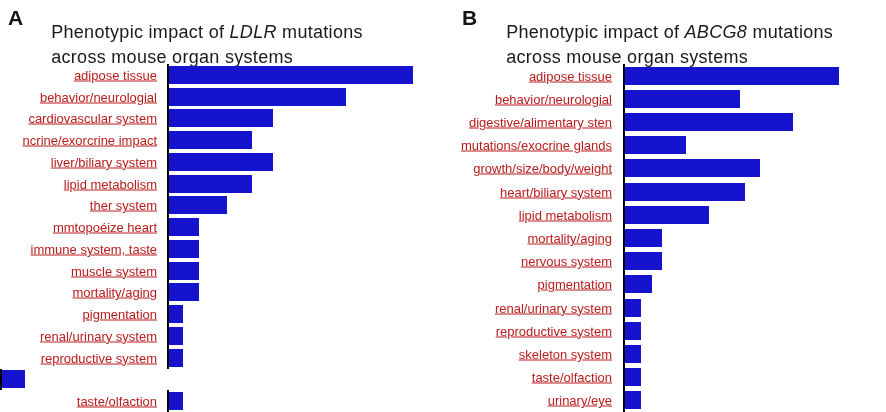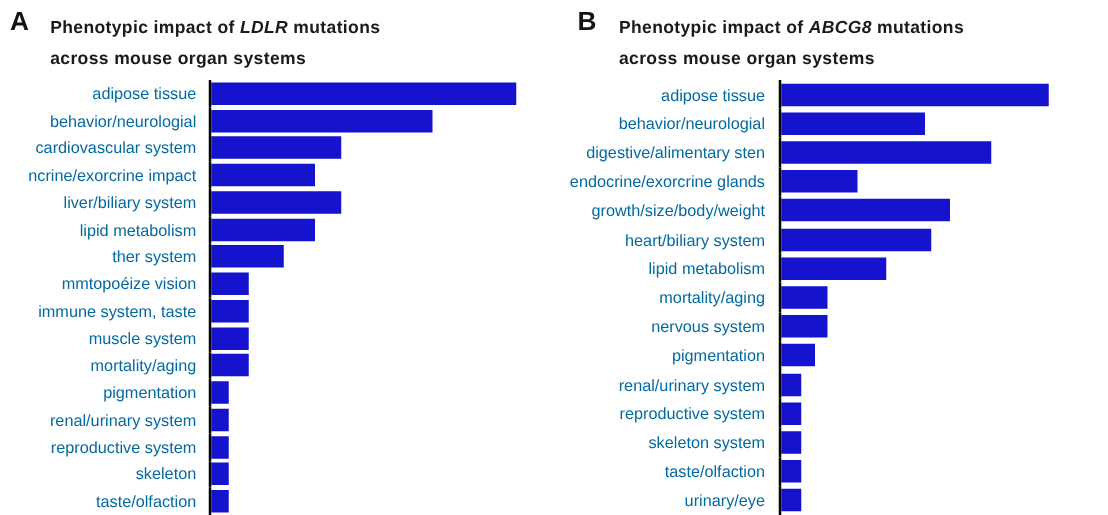--- a/index.html
+++ b/index.html
@@ -25,23 +25,23 @@
   .panel-a .panel-header { left: 8px; gap: 13px; }
   .panel-b .panel-header { left: 19px; gap: 14px; }
 
   .panel-letter {
     font-size: 21px;
     font-weight: 700;
     line-height: 25px;
     color: #141414;
   }
   .panel-title {
-    margin: 4px;
-    font-size: 14px;
-    font-weight: 700;
+    margin: 15px;
+    font-size: 18px;
+    font-weight: 400;
     line-height: 25px;
     letter-spacing: 0.3px;
     color: #1a1a1a;
     white-space: nowrap;
   }
   .panel-title .gene { font-style: italic; }
 
   .chart {
     position: absolute;
     top: 64px;
@@ -54,21 +54,22 @@
   .row { display: flex; flex: 1 1 0; min-height: 0; align-items: stretch; }
   .cat-label { position: relative; height: 100%; }
   .panel-a .cat-label { flex: 0 0 167px; }
   .panel-b .cat-label { flex: 0 0 180px; }
   .cat-label span {
     position: absolute;
     top: 50%;
     transform: translateY(-50%);
     font-size: 13px;
     white-space: nowrap;
-    color: #0369a1;
+    color: #b91c1c;
+    text-decoration: underline;
   }
   .panel-a .cat-label span { right: 10px; }
   .panel-b .cat-label span { right: 11px; }
 
   .bar-area {
     flex: 1 1 auto;
     height: 100%;
     border-left: 2px solid #000;
     display: flex;
     align-items: center;
@@ -140,21 +141,21 @@
         <div class="row">
           <div class="cat-label">
             <span>ther system</span>
           </div>
           <div class="bar-area" style="border-left-color: rgb(0, 0, 0);">
             <div class="bar" style="width: 21.1679%; background: rgb(21, 19, 205);"></div>
           </div>
         </div>
         <div class="row">
           <div class="cat-label">
-            <span>mmtopoéize vision</span>
+            <span>mmtopoéize heart</span>
           </div>
           <div class="bar-area" style="border-left-color: rgb(0, 0, 0);">
             <div class="bar" style="width: 10.9489%; background: rgb(21, 19, 205);"></div>
           </div>
         </div>
         <div class="row">
           <div class="cat-label">
             <span>immune system, taste</span>
           </div>
           <div class="bar-area" style="border-left-color: rgb(0, 0, 0);">
@@ -195,23 +196,20 @@
         </div>
         <div class="row">
           <div class="cat-label">
             <span>reproductive system</span>
           </div>
           <div class="bar-area" style="border-left-color: rgb(0, 0, 0);">
             <div class="bar" style="width: 5.10949%; background: rgb(21, 19, 205);"></div>
           </div>
         </div>
         <div class="row">
-          <div class="cat-label">
-            <span>skeleton</span>
-          </div>
           <div class="bar-area" style="border-left-color: rgb(0, 0, 0);">
             <div class="bar" style="width: 5.10949%; background: rgb(21, 19, 205);"></div>
           </div>
         </div>
         <div class="row">
           <div class="cat-label">
             <span>taste/olfaction</span>
           </div>
           <div class="bar-area" style="border-left-color: rgb(0, 0, 0);">
             <div class="bar" style="width: 5.10949%; background: rgb(21, 19, 205);"></div>
@@ -248,21 +246,21 @@
         <div class="row">
           <div class="cat-label">
             <span>digestive/alimentary sten</span>
           </div>
           <div class="bar-area" style="border-left-color: rgb(0, 0, 0);">
             <div class="bar" style="width: 64.3678%; background: rgb(21, 19, 205);"></div>
           </div>
         </div>
         <div class="row">
           <div class="cat-label">
-            <span>endocrine/exorcrine glands</span>
+            <span>mutations/exocrine glands</span>
           </div>
           <div class="bar-area" style="border-left-color: rgb(0, 0, 0);">
             <div class="bar" style="width: 23.3716%; background: rgb(21, 19, 205);"></div>
           </div>
         </div>
         <div class="row">
           <div class="cat-label">
             <span>growth/size/body/weight</span>
           </div>
           <div class="bar-area" style="border-left-color: rgb(0, 0, 0);">

